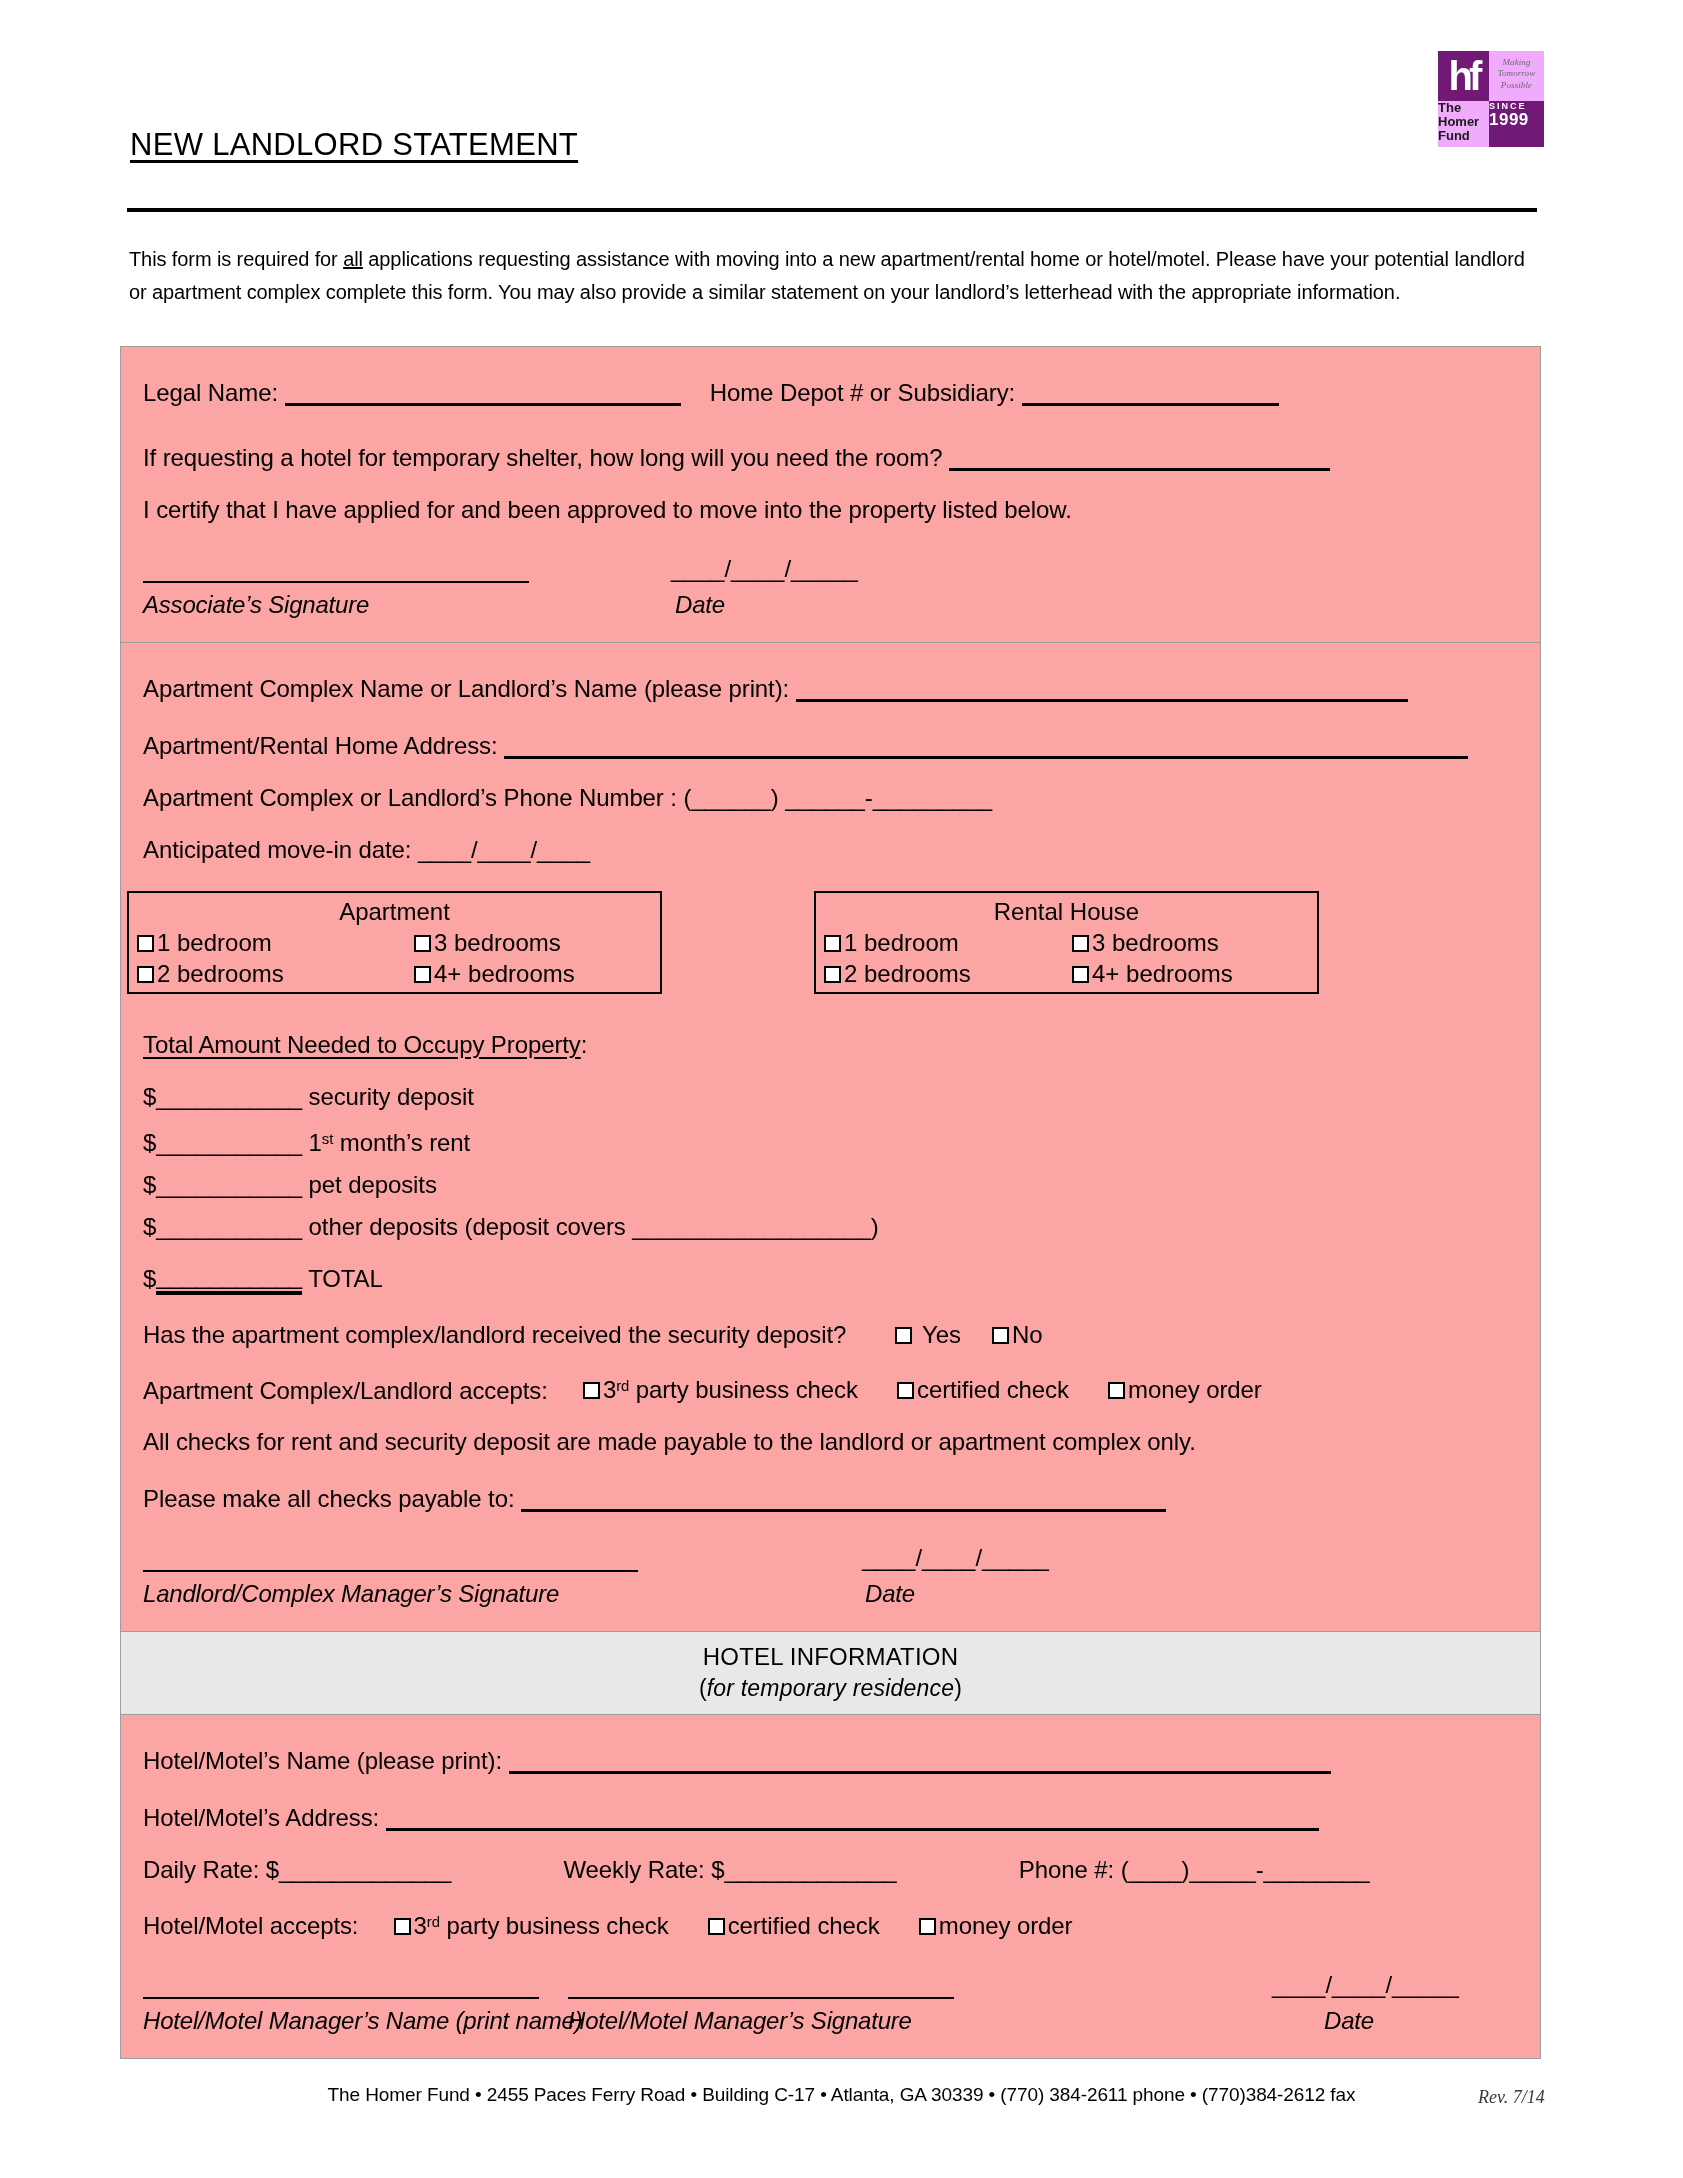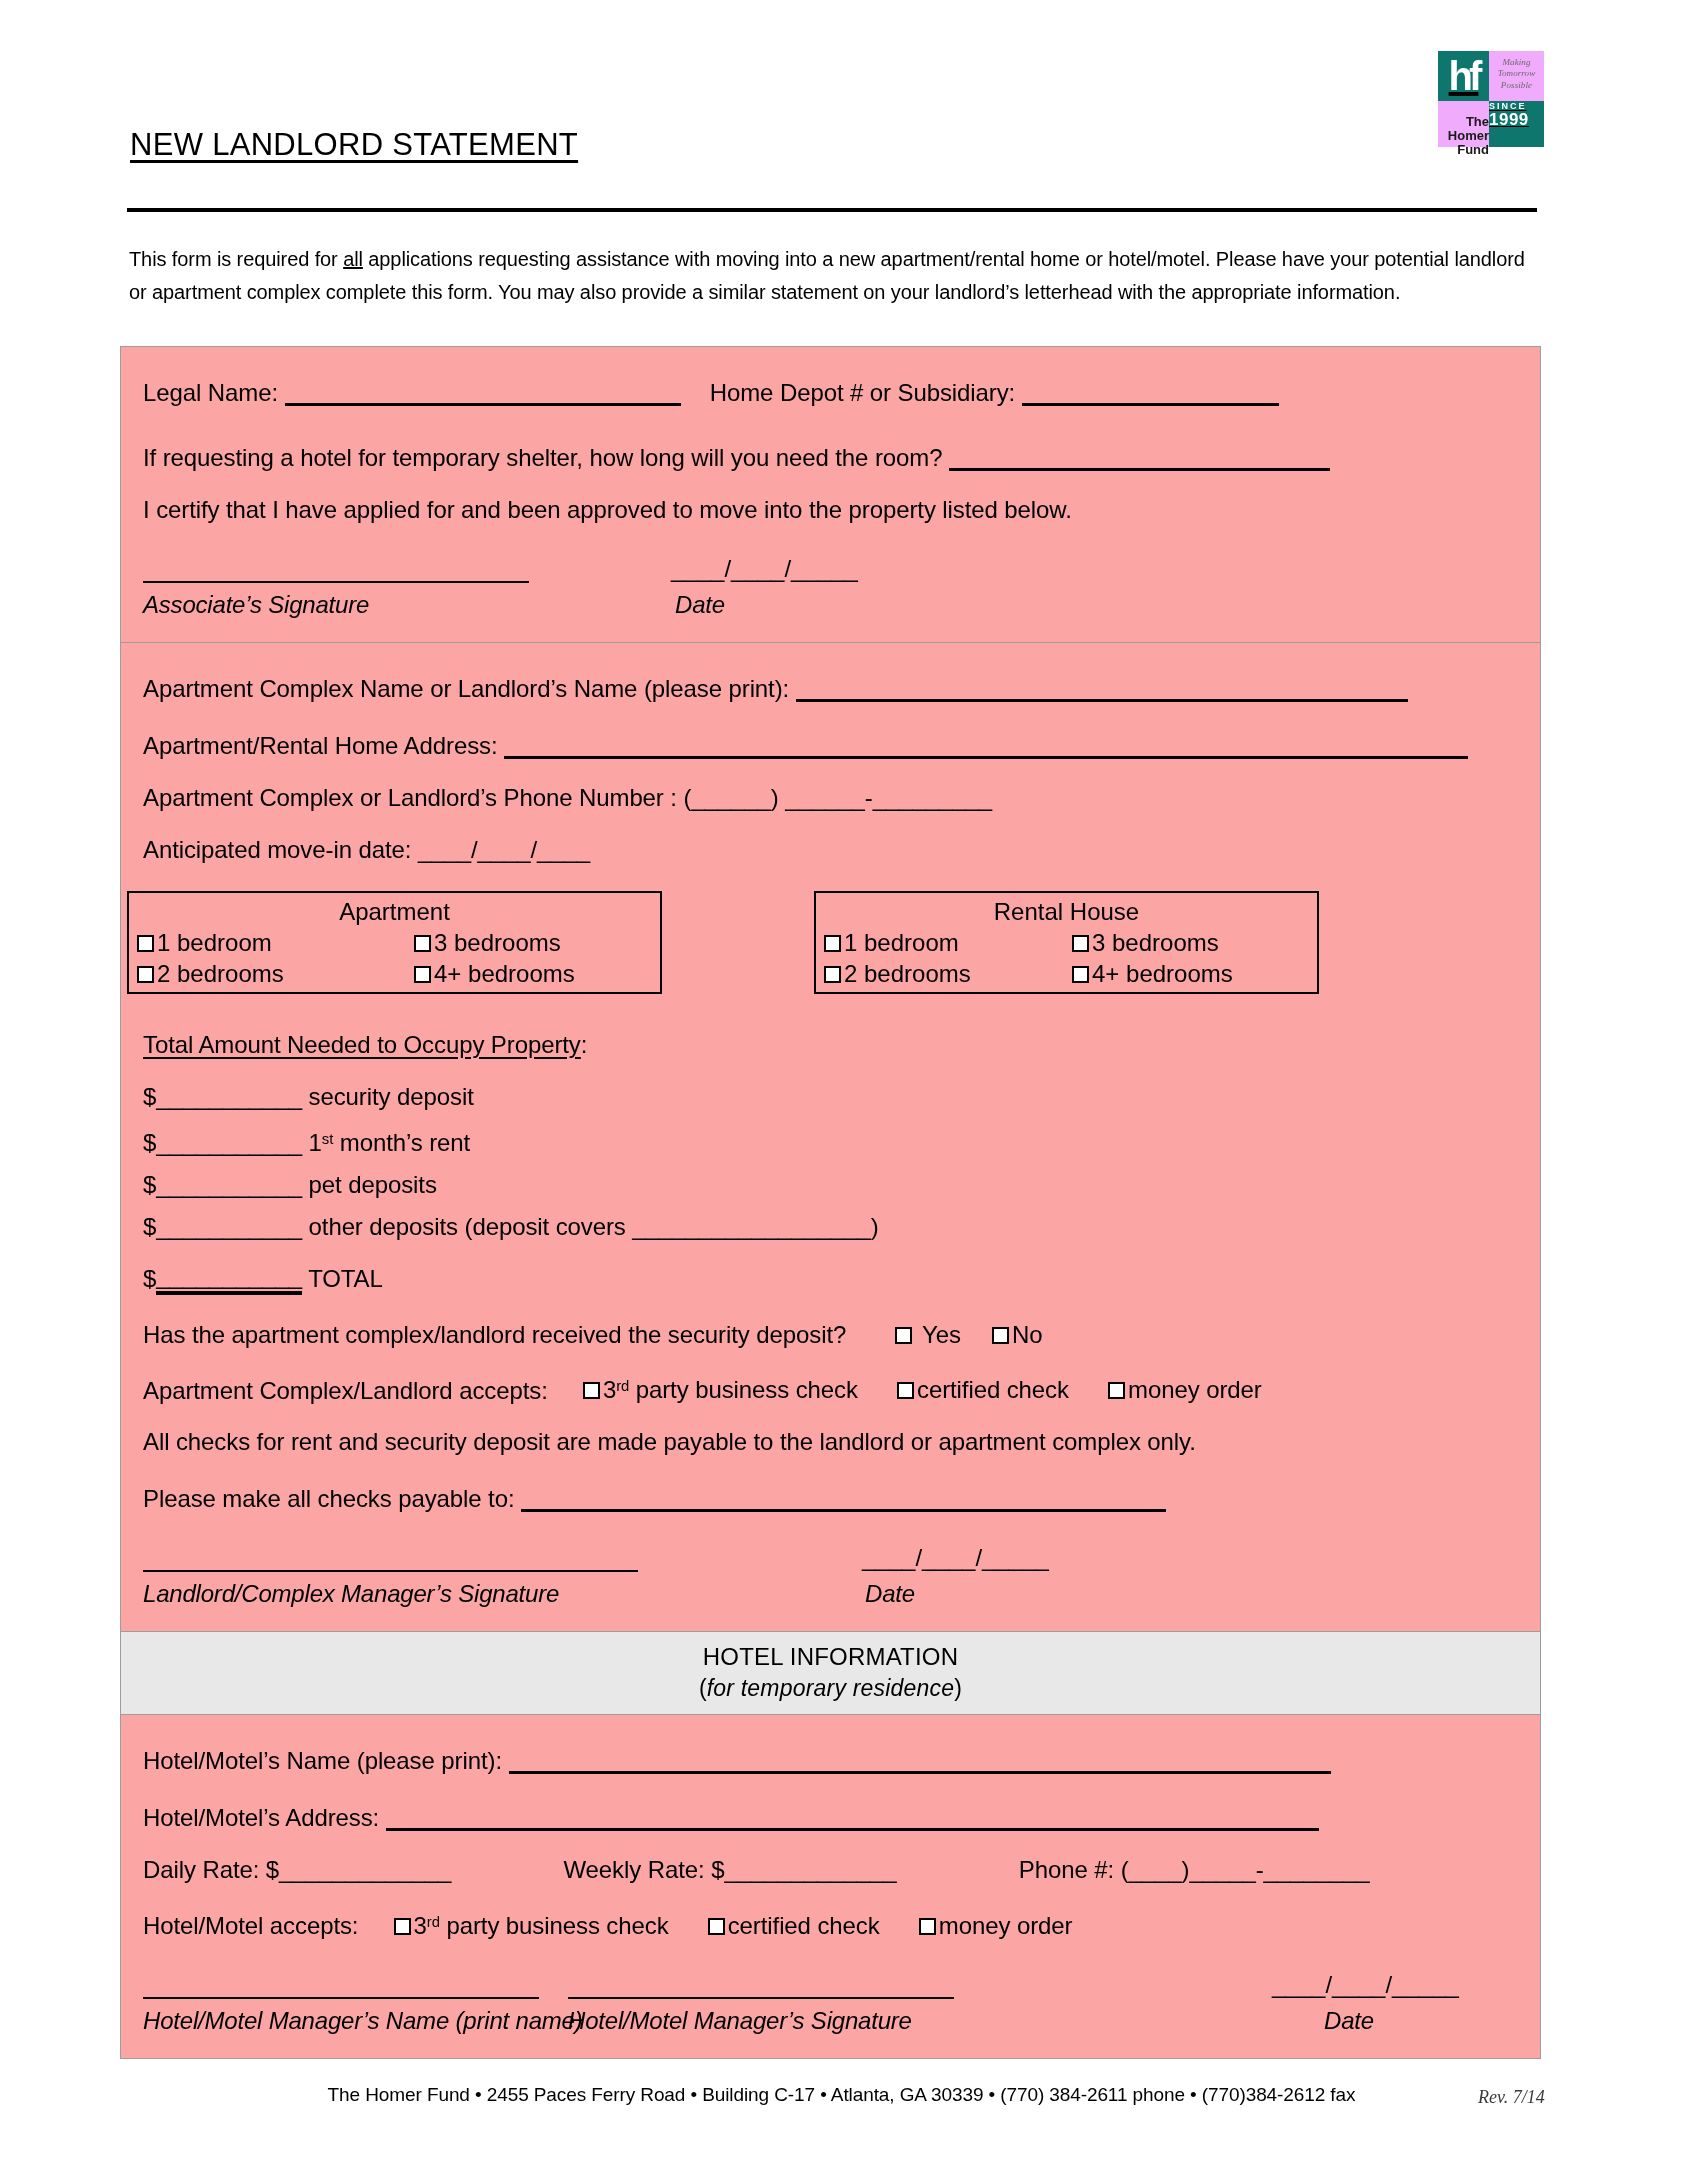--- a/index.html
+++ b/index.html
@@ -30,21 +30,21 @@
     height: 95px;
   }
   .logo-grid {
     width: 107px;
     height: 95px;
     display: grid;
     grid-template-columns: 51px 55px;
     grid-template-rows: 50px 46px;
   }
   .logo-cell { position: relative; }
-  .lc-orange { background: #0f766e; text-decoration: underline; }
+  .lc-orange { background: #701a75; }
   .lc-white  { background: #f0abfc; }
   .logo-hf {
     color: #ffffff;
     font-family: "Liberation Sans", sans-serif;
     font-weight: bold;
     font-size: 40px;
     line-height: 50px;
     text-align: center;
     letter-spacing: -4px;
   }
@@ -57,22 +57,22 @@
     text-align: center;
     padding-top: 6px;
     letter-spacing: 0.1px;
   }
   .logo-name {
     font-family: "Liberation Sans", sans-serif;
     font-weight: bold;
     font-size: 13px;
     line-height: 14px;
     color: #1a1a1a;
-    text-align: right;
-    padding-top: 14px;
+    text-align: left;
+    padding-top: 0;
   }
   .logo-since {
     color: #ffffff;
   }
   .logo-since .s1 {
     display: block;
     font-size: 9px;
     font-weight: bold;
     letter-spacing: 2px;
   }

